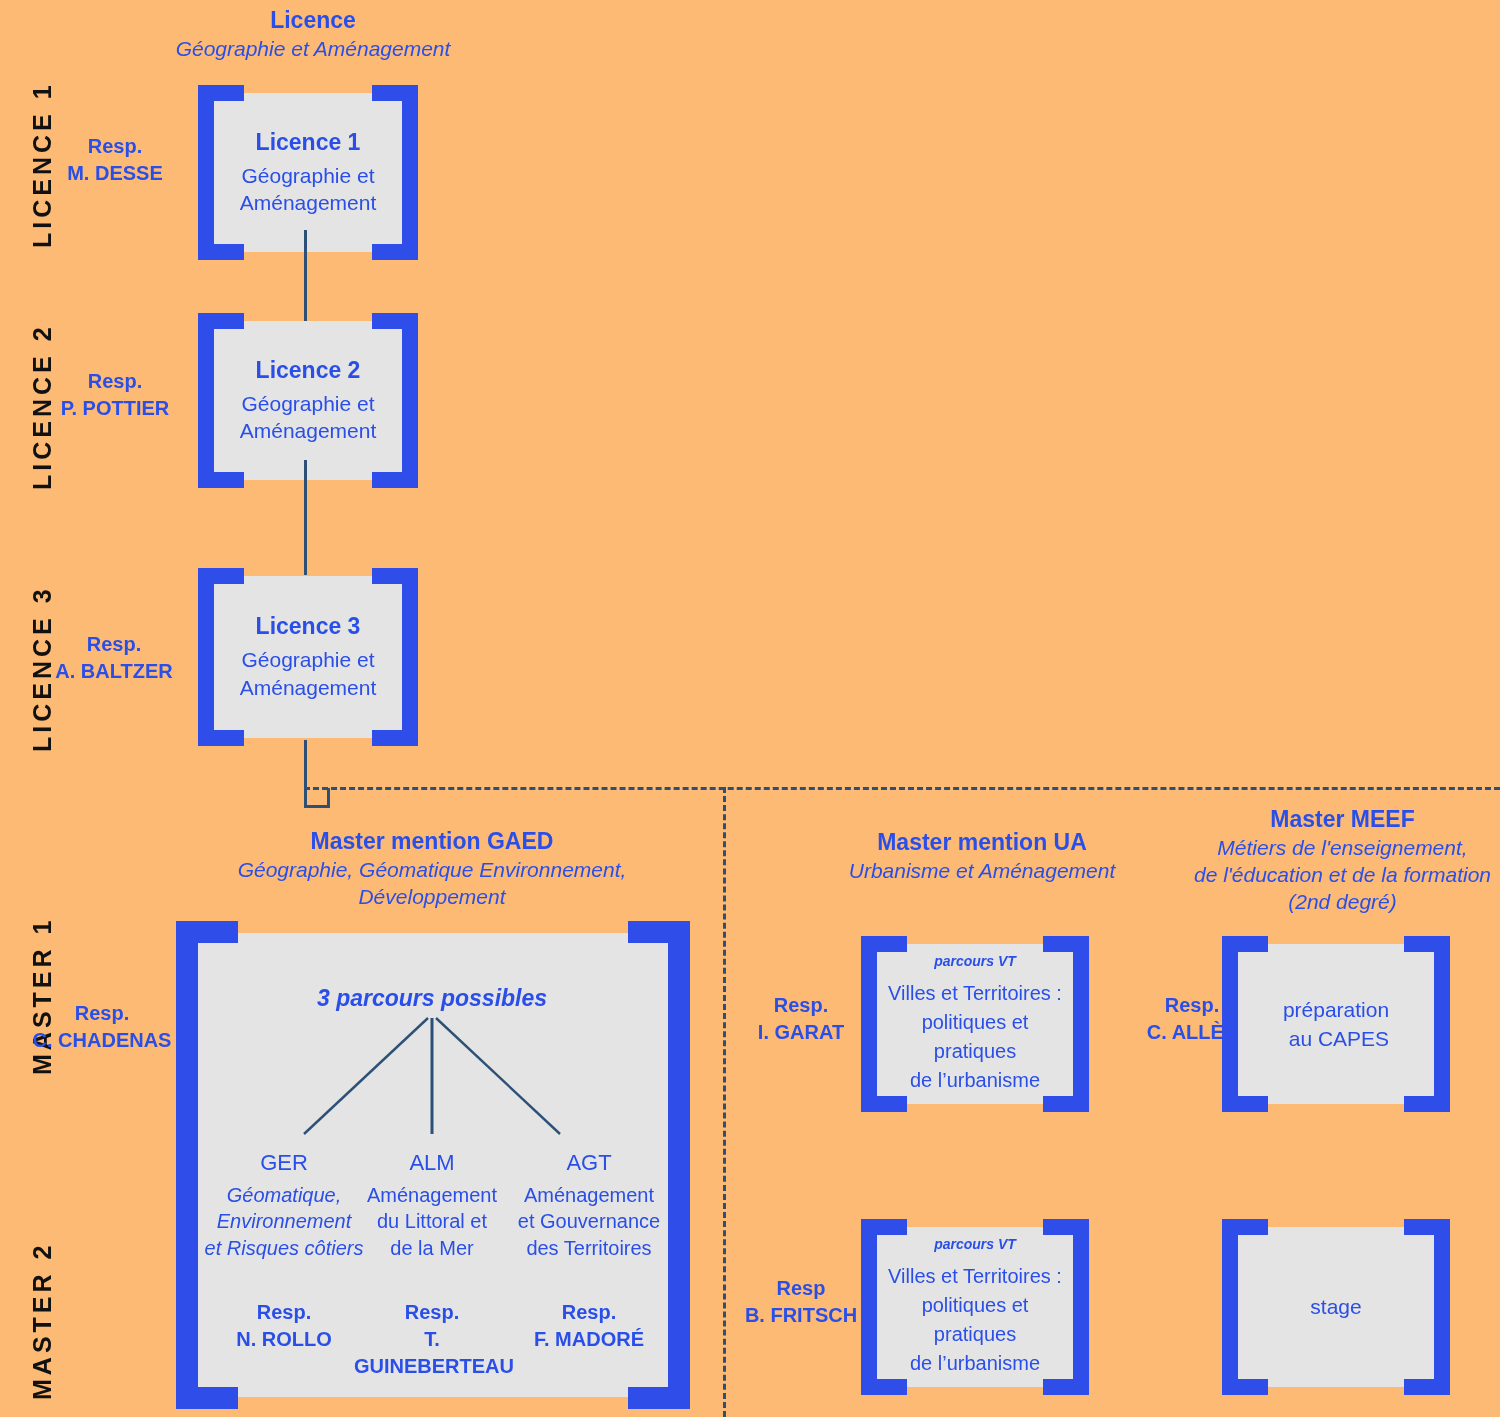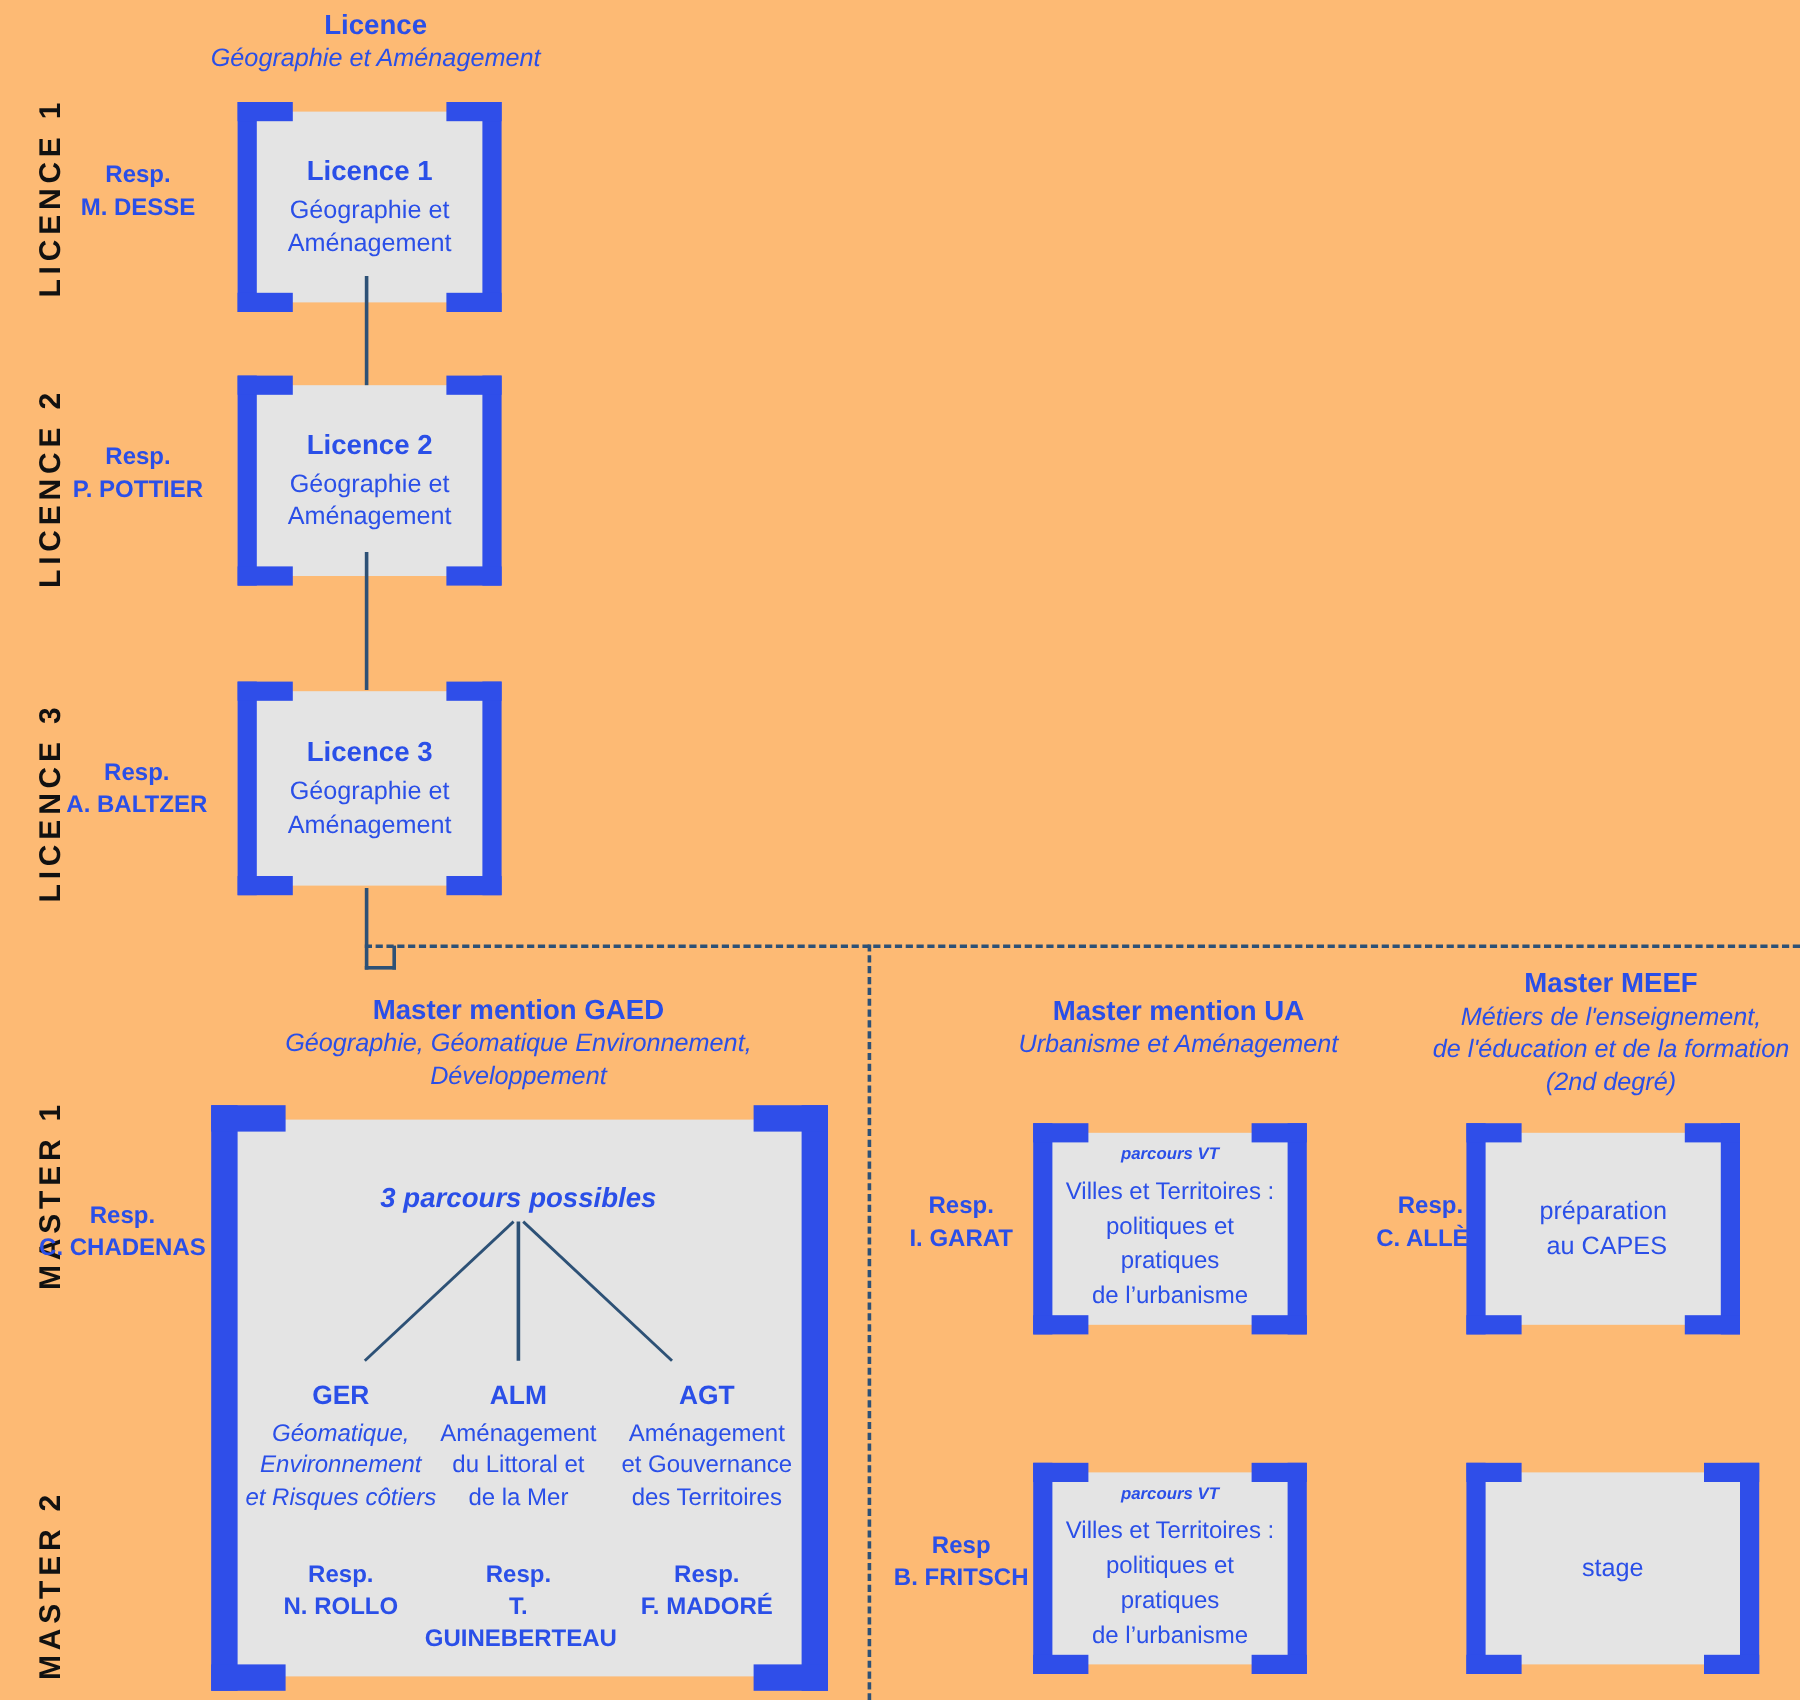--- a/index.html
+++ b/index.html
@@ -84,21 +84,21 @@
 
   .fan{position:absolute;overflow:visible;}
 
   
   .colhead{position:absolute;text-align:center;}
   .colhead .h1{font-weight:bold;color:#2a4fe8;font-size:23px;line-height:1.25;}
   .colhead .h2{font-style:italic;color:#2a4fe8;font-size:21px;line-height:1.3;}
 
   
   .pcol{position:absolute;text-align:center;}
-  .pcol .code{font-weight:bold;color:#2a4fe8;font-size:22px;margin-bottom:6px;}
+  .pcol .code{font-weight:normal;color:#2a4fe8;font-size:22px;margin-bottom:6px;}
   .pcol .desc{color:#2a4fe8;font-size:20px;line-height:1.32;}
   .pcol .rsp{font-weight:bold;color:#2a4fe8;font-size:20px;line-height:1.35;white-space:pre-line;}
 
   .vt-title{font-weight:bold;font-style:italic;color:#2a4fe8;font-size:14px;margin-bottom:10px;}
   .vt-body{color:#2a4fe8;font-size:20px;line-height:1.45;}
   .plain-body{color:#2a4fe8;font-size:21px;line-height:1.4;}
   .parc-head{font-weight:bold;font-style:italic;color:#2a4fe8;font-size:23px;}
 </style>
 </head>
 <body>
@@ -295,21 +295,21 @@
     <div class="br br-tl"></div>
     <div class="br br-tr"></div>
     <div class="br br-bl"></div>
     <div class="br br-br"></div>
     <div class="inner">
       <div class="plain-body" style="white-space:pre-line;text-align:right;">préparation
 au CAPES</div>
     </div>
   </div>
 
-  <div class="bbox" style="left:1222px;top:1219px;width:228px;height:176px;padding-left:16px;">
+  <div class="bbox" style="left:1222px;top:1219px;width:228px;height:176px;">
     <div class="fill"></div>
     <div class="br br-l"></div>
     <div class="br br-r"></div>
     <div class="br br-tl"></div>
     <div class="br br-tr"></div>
     <div class="br br-bl"></div>
     <div class="br br-br"></div>
     <div class="inner">
       <div class="plain-body" style="white-space:pre-line;">stage</div>
     </div>

